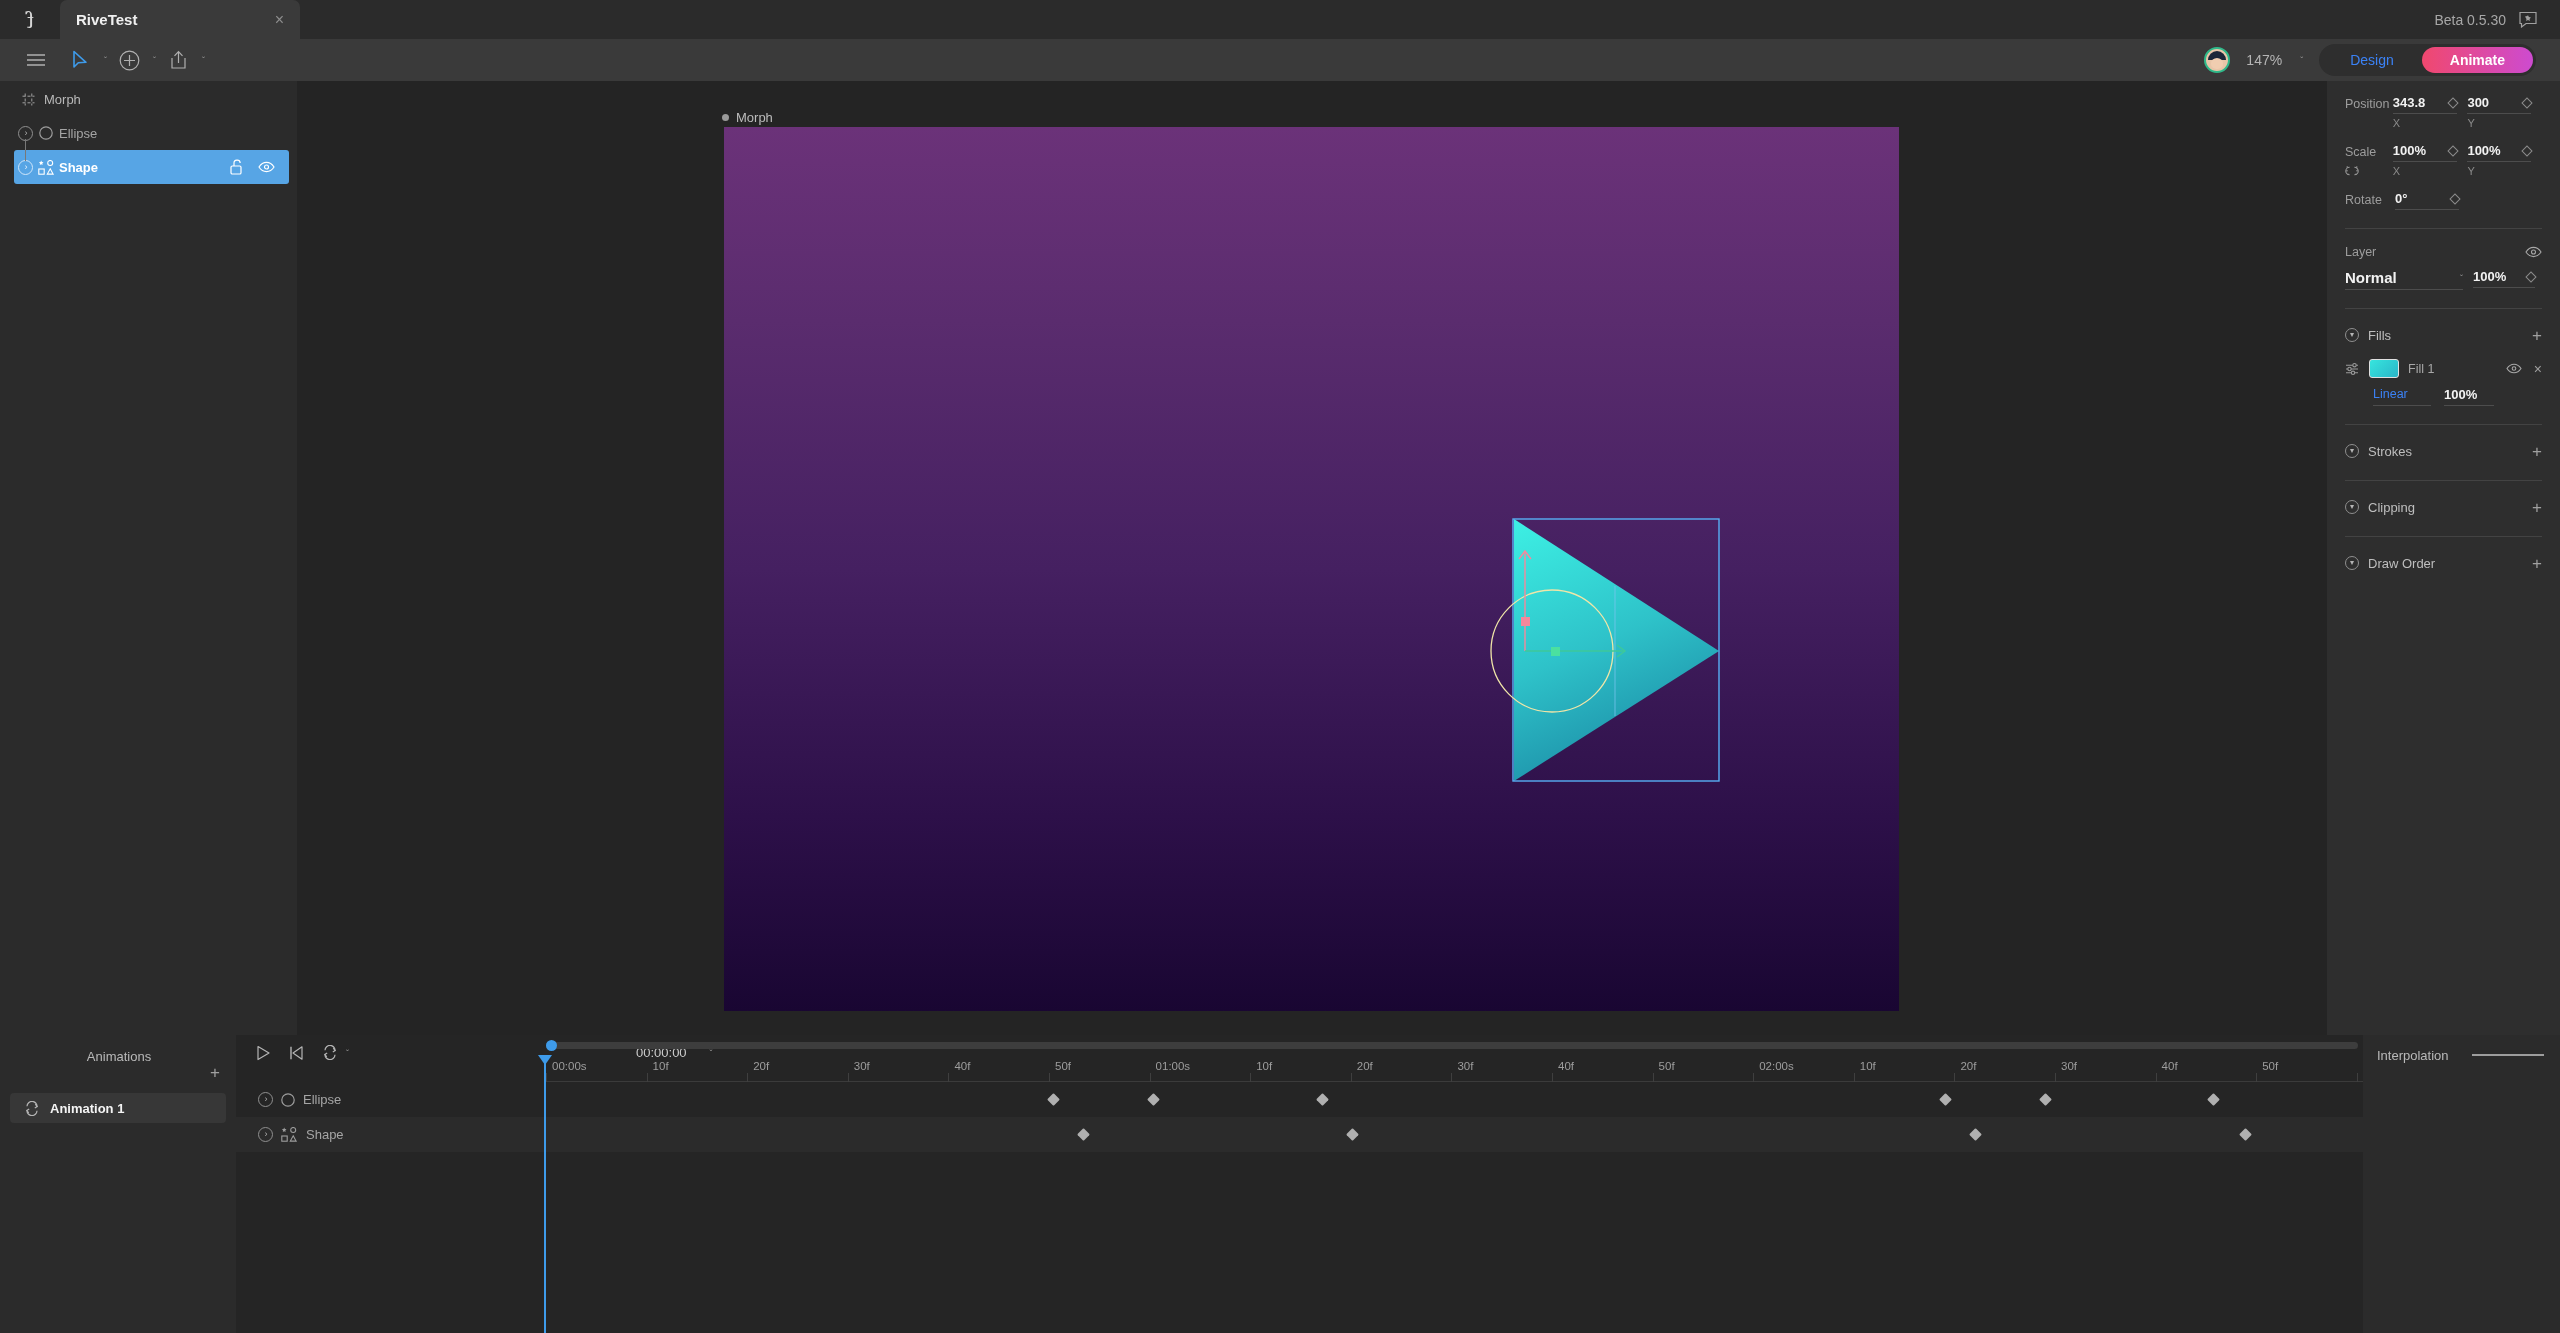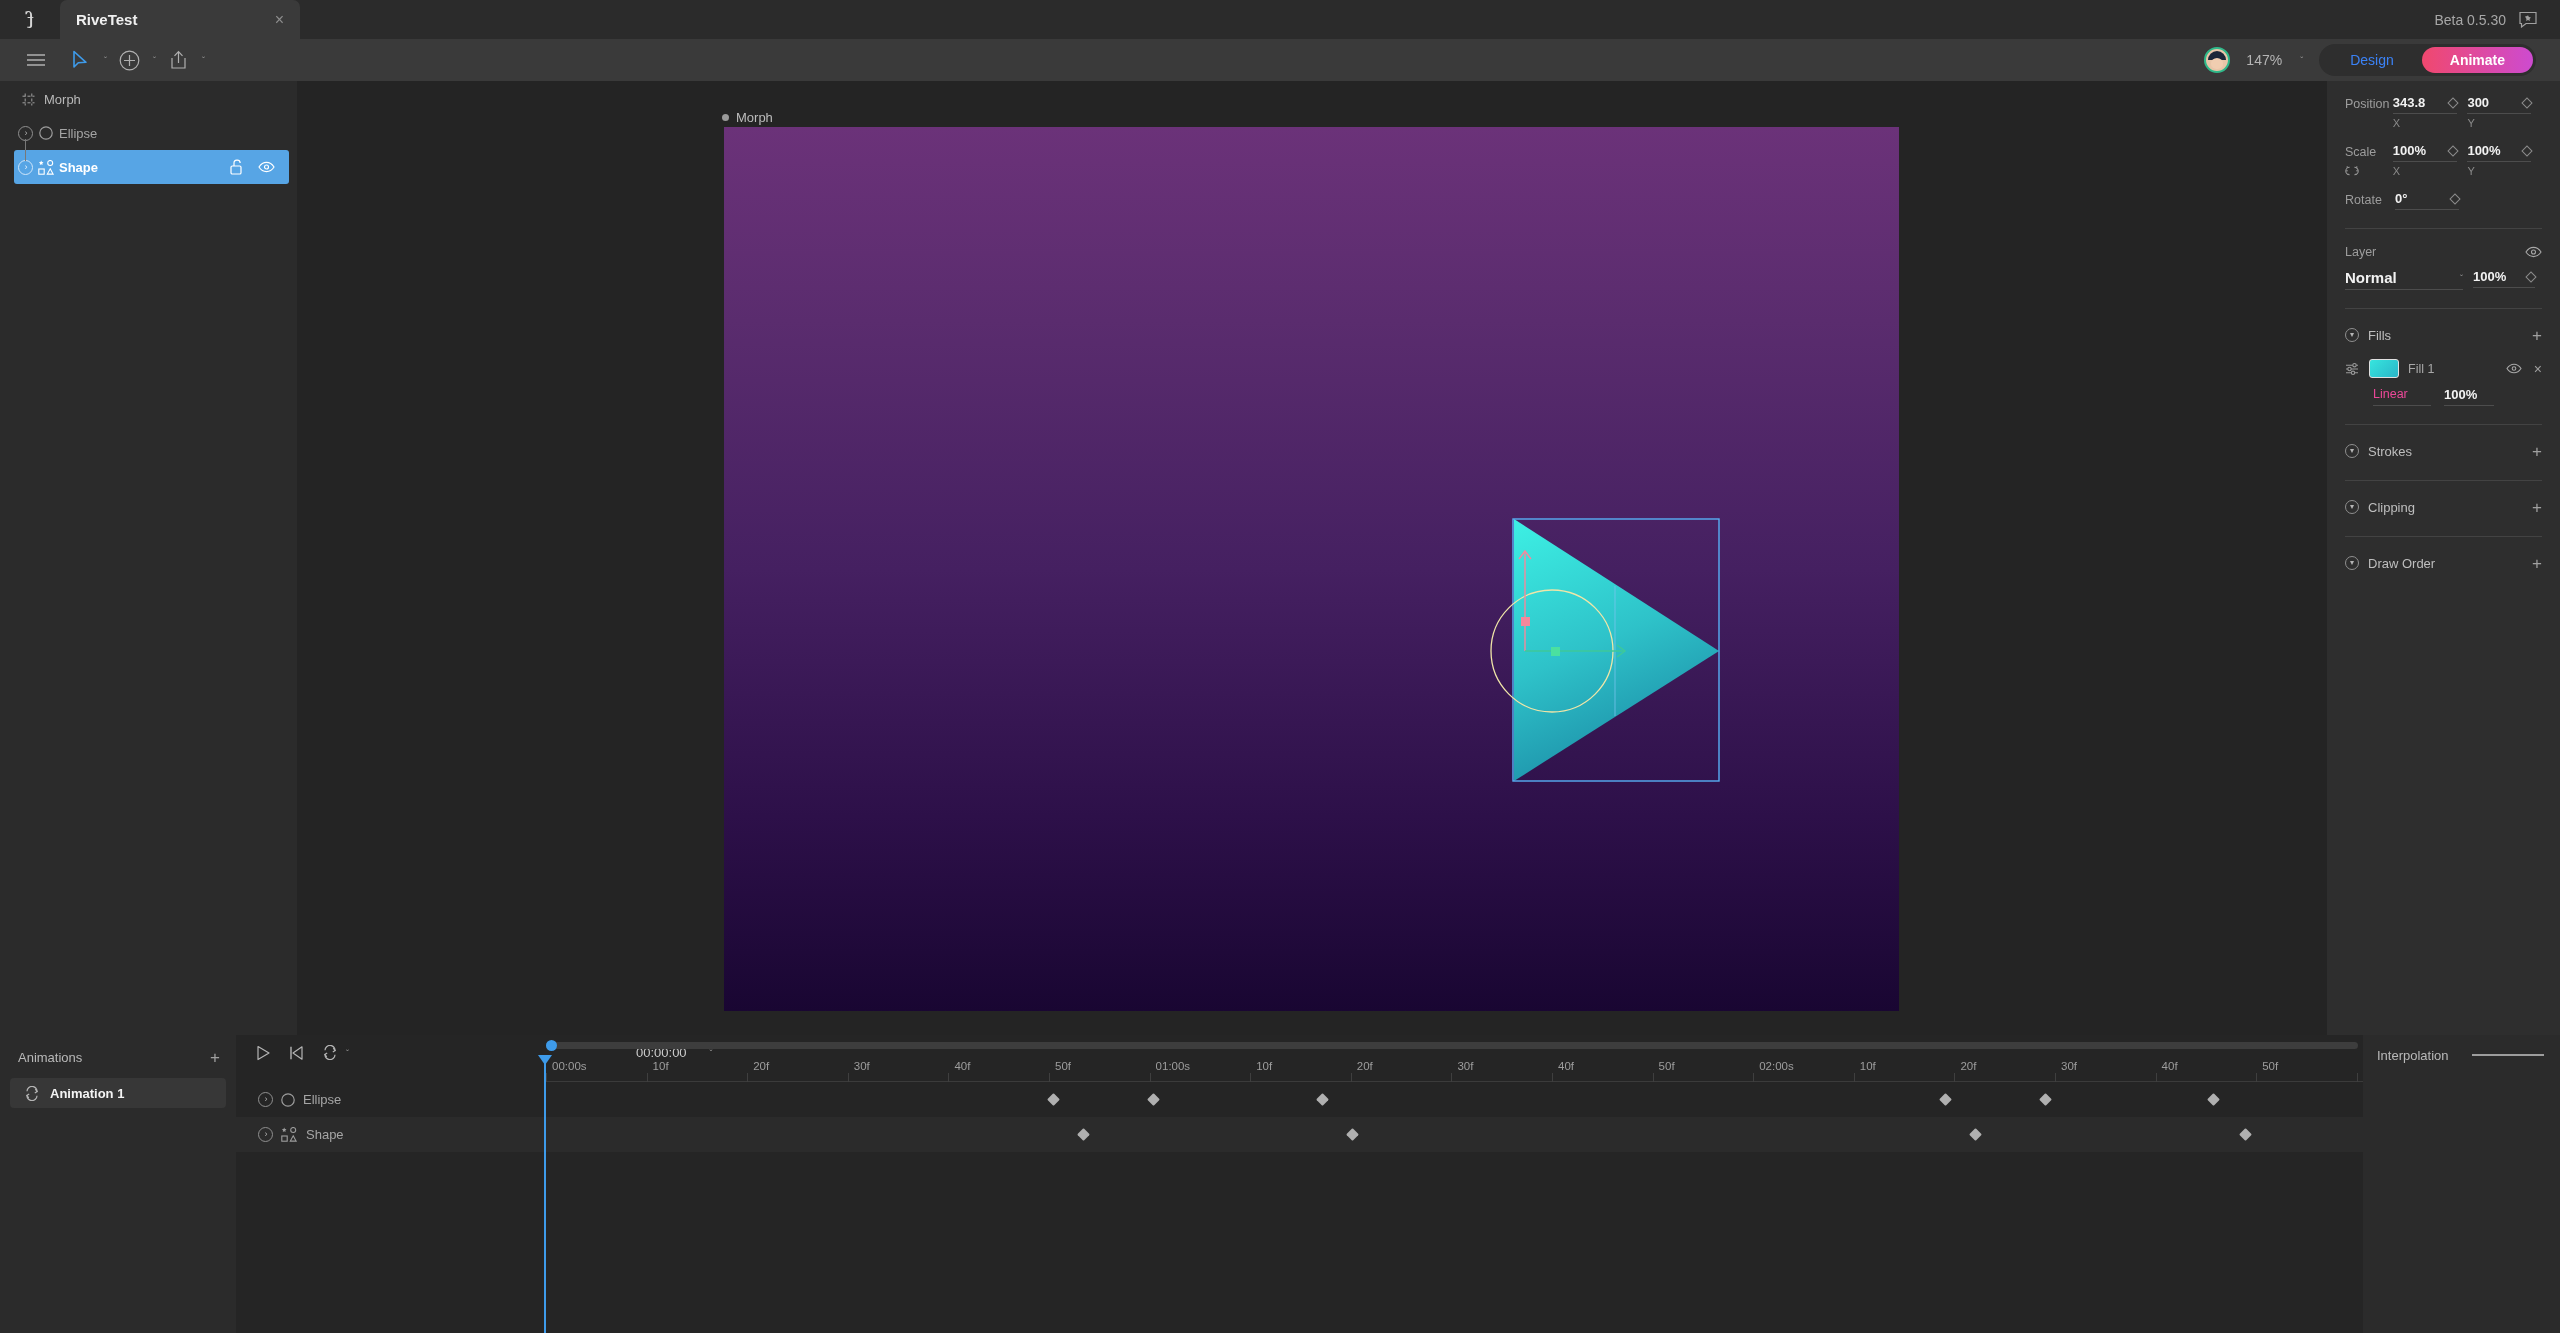--- a/index.html
+++ b/index.html
@@ -152,37 +152,37 @@
   .fill-row { display: flex; align-items: center; gap: 9px; margin-top: 13px; }
   .swatch {
     width: 30px; height: 19px; border-radius: 3px; border: 1px solid #e0e0e0;
     background: linear-gradient(135deg, #36e5de 0%, #2ab6c8 100%);
   }
   .fill-name { font-size: 12.5px; color: #a8a8a8; }
   .fill-acts { margin-left: auto; display: flex; align-items: center; gap: 12px; }
   .fill-x { font-size: 14px; color: #a0a0a0; line-height: 1; }
   .fill-sub { display: flex; gap: 13px; margin-top: 9px; padding-left: 28px; }
   .fs-item { border-bottom: 1px solid #4d4d4d; padding-bottom: 3px; }
-  .fs-linear { width: 58px; font-size: 12.5px; color: #ec4899; }
+  .fs-linear { width: 58px; font-size: 12.5px; color: #3b82f6; }
   .fs-pct { width: 50px; font-size: 13px; color: #f2f2f2; font-weight: bold; }
   .layer-head { display: flex; align-items: center; margin-top: 16px; }
   .layer-label { font-size: 12.5px; color: #9d9d9d; }
   .layer-row { display: flex; align-items: flex-start; margin-top: 10px; gap: 10px; }
   .blend-sel {
     width: 118px; display: flex; align-items: center;
     border-bottom: 1px solid #4d4d4d; padding-bottom: 3px;
   }
   .blend-val { font-size: 15px; color: #f2f2f2; font-weight: bold; flex: 1; }
 
   
   .anim-panel {
     position: absolute; left: 0; top: 1035px; width: 236px; height: 298px;
     background: #2b2b2b;
   }
-  .anim-head { display: flex; align-items: center; padding: 14px 16px 0 18px; }
+  .anim-head { display: flex; align-items: center; padding: 14px 16px 0 18px; flex-direction: column; }
   .anim-head-label { font-size: 13px; color: #b9b9b9; }
   .anim-item {
     margin: 12px 10px 0 10px; height: 30px; background: #373737; border-radius: 4px;
     display: flex; align-items: center; gap: 10px; padding-left: 14px;
   }
   .anim-name { font-size: 13px; color: #f4f4f4; font-weight: bold; }
 
   .tl-panel {
     position: absolute; left: 236px; top: 1035px; width: 2127px; height: 298px;
     background: #252525;

